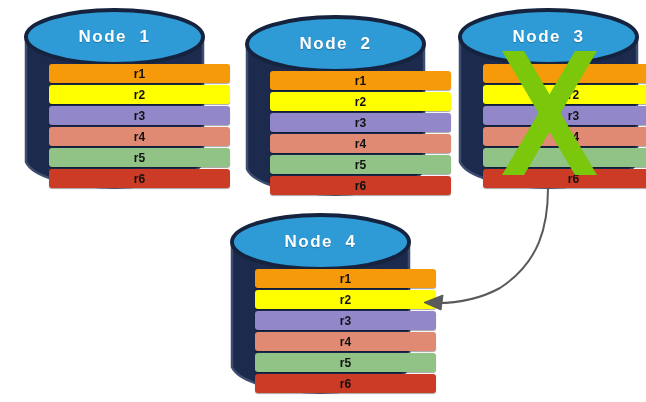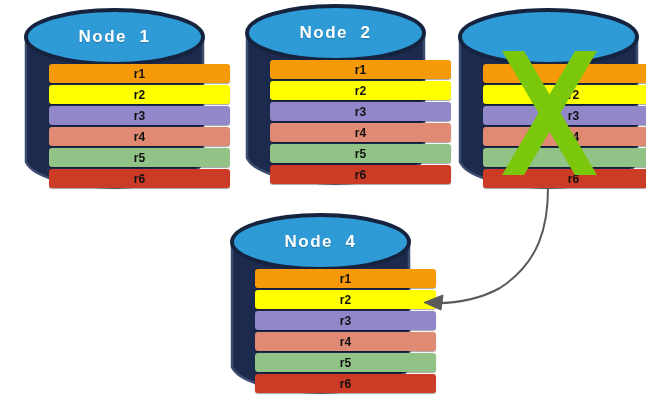--- a/index.html
+++ b/index.html
@@ -100,21 +100,21 @@
         </div>
       <div class="row" style="background:#91c286;">
           <span class="row-label">r5</span>
         </div>
       <div class="row" style="background:#cc3b26;">
           <span class="row-label">r6</span>
         </div>
     </div>
   </div>
 
-  <div class="node" style="left:245px; top:3px; width:181px; height:185px;">
+  <div class="node" style="left:245px; top:14px; width:181px; height:185px;">
     <svg class="node-svg" width="181" height="185" viewBox="0 0 181 185">
       <path d="M2,30 L2,155 A89.5,30 0 0 0 179,155 L179,30 Z" fill="#1b2a4d" stroke="#3d4d70" stroke-width="2.5"></path>
       <ellipse cx="90.5" cy="30" rx="88.5" ry="27" fill="#2e9bd6" stroke="#16233f" stroke-width="4"></ellipse>
     </svg>
     <div class="node-title" style="top:20px;">Node  2</div>
     <div class="rows" style="top:57px; padding:0 25px;">
       <div class="row" style="background:#f79a0a;">
           <span class="row-label">r1</span>
         </div>
       <div class="row" style="background:#ffff00;">
@@ -133,20 +133,21 @@
           <span class="row-label">r6</span>
         </div>
     </div>
   </div>
 
   <div class="node" style="left:458px; top:7px; width:181px; height:185px;">
     <svg class="node-svg" width="181" height="185" viewBox="0 0 181 185">
       <path d="M2,30 L2,155 A89.5,30 0 0 0 179,155 L179,30 Z" fill="#1b2a4d" stroke="#3d4d70" stroke-width="2.5"></path>
       <ellipse cx="90.5" cy="30" rx="88.5" ry="27" fill="#2e9bd6" stroke="#16233f" stroke-width="4"></ellipse>
     </svg>
+    <div class="node-title" style="top:20px;">Node  3</div>
     <div class="rows" style="top:57px; padding:0 25px;">
       <div class="row" style="background:#f79a0a;">
           <span class="row-label">r1</span>
         </div>
       <div class="row" style="background:#ffff00;">
           <span class="row-label">r2</span>
         </div>
       <div class="row" style="background:#9287c8;">
           <span class="row-label">r3</span>
         </div>

